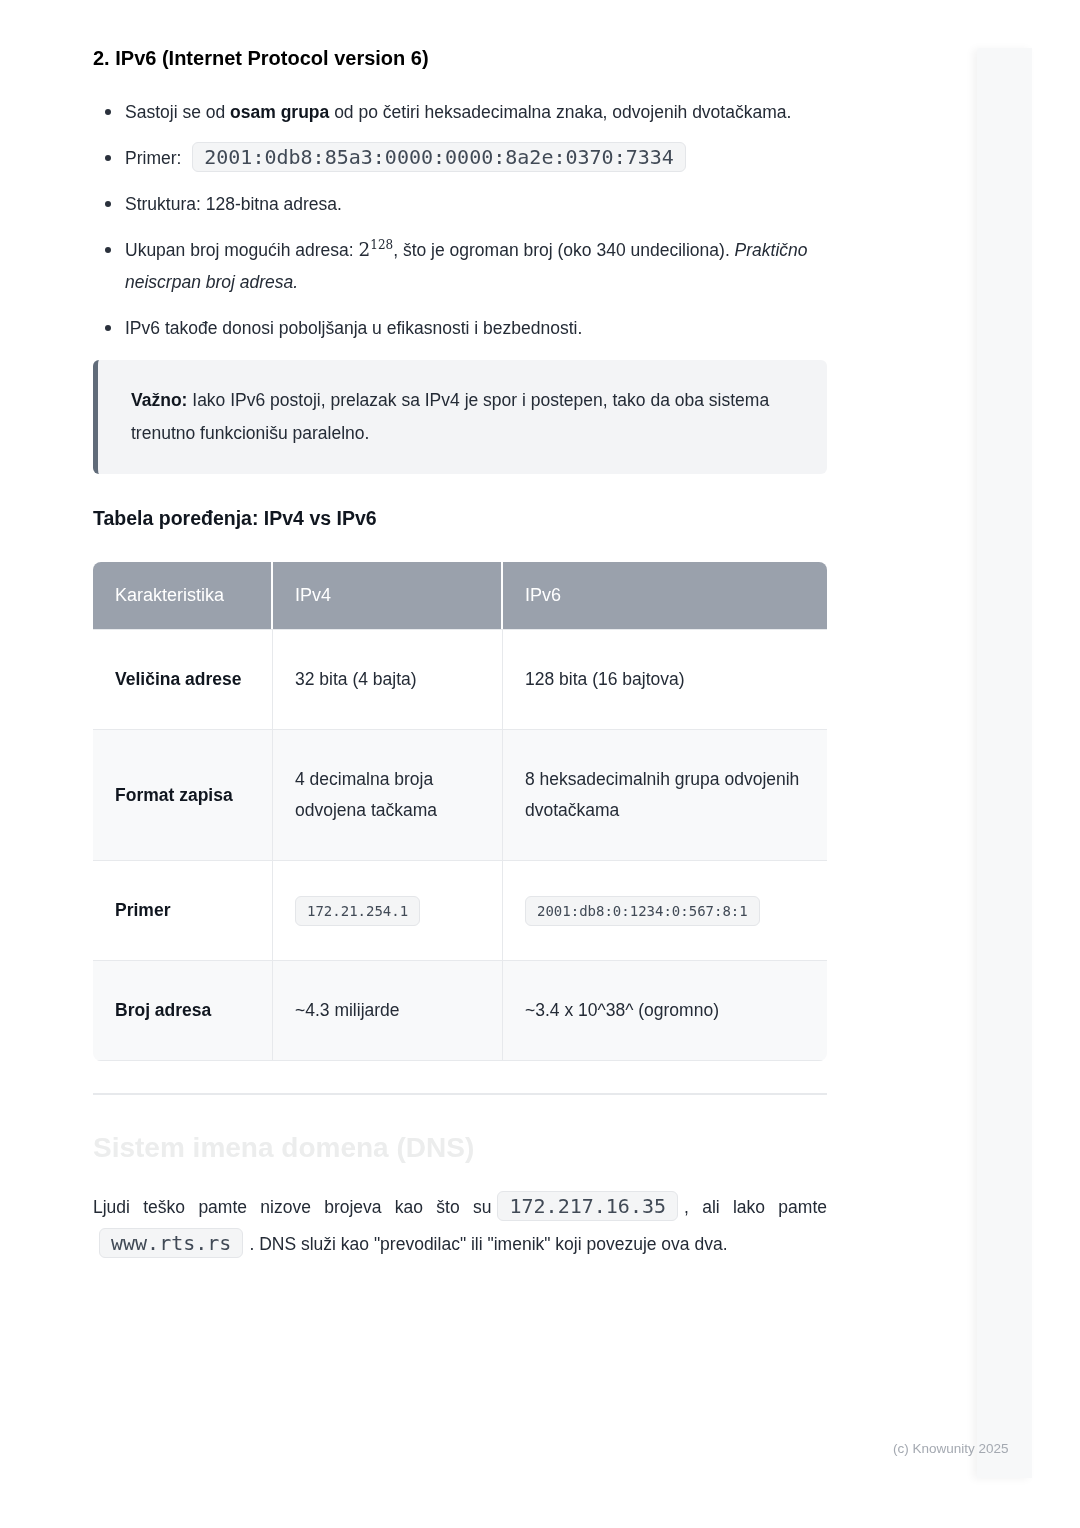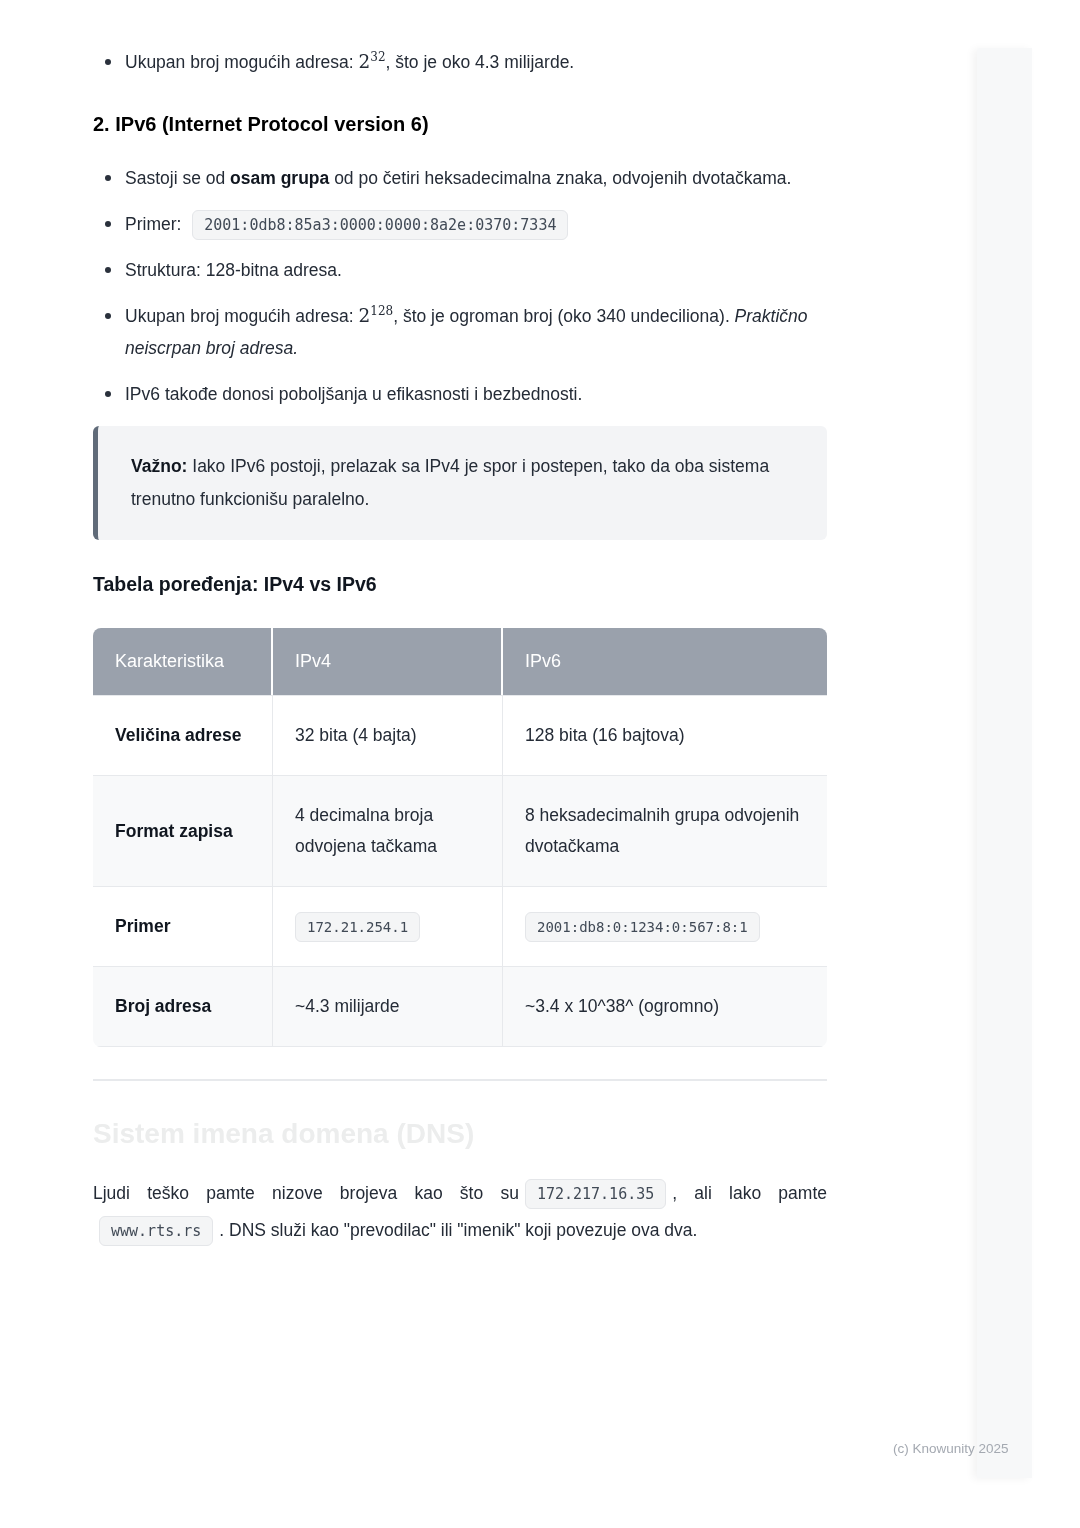--- a/index.html
+++ b/index.html
@@ -51,21 +51,21 @@
 
   
   .pill{
     display:inline-block;
     background:var(--code-bg,#f4f5f6);
     border:1px solid #e4e6e9;
     border-radius:6px;
     padding:3px 11px;
     margin:0 6px;
     font-family:"DejaVu Sans Mono",monospace;
-    font-size:15px;line-height:22px;
+    font-size:20px;line-height:22px;
     color:#414a56;
     white-space:nowrap;
   }
 
   
   .callout{
     margin-top:16px;
     background:var(--callout-bg,#f3f4f6);
     border-left:5px solid var(--callout-border,#606b79);
     border-radius:6px;
@@ -84,21 +84,21 @@
   table.cmp col.c3{width:324px;}
   table.cmp thead th{
     background:var(--table-header-bg,#9aa1ac);
     color:#ffffff;font-weight:500;
     text-align:left;font-size:18px;
     padding:23px 22px;
     border-right:2px solid #ffffff;
   }
   table.cmp thead th:last-child{border-right:none;}
   table.cmp tbody td{
-    padding:24px 22px;
+    padding:34px 22px;
     border-top:1px solid #e7e9ec;
     border-right:1px solid #e7e9ec;
     vertical-align:middle;
     line-height:31px;
     background:#ffffff;
   }
   table.cmp tbody td:last-child{border-right:none;}
   table.cmp tbody tr:nth-child(even) td{background:var(--zebra-bg,#f8f9fa);}
   table.cmp tbody tr:last-child td{border-bottom:1px solid #e7e9ec;}
   table.cmp tbody td.label{font-weight:bold;color:#10161f;}
@@ -139,21 +139,20 @@
     white-space:nowrap;
   }
 </style>
 </head>
 <body>
 
 <div class="page">
   <div class="content">
 
     <ul class="blist first">
-      <li><span>Ukupan broj mogućih adresa: </span><span class="math"><span class="mbase">2</span><sup>32</sup></span><span>, što je oko 4.3 milijarde.</span></li>
     </ul>
 
     <h3 class="sec">2. IPv6 (Internet Protocol version 6)</h3>
 
     <ul class="blist second">
       <li><span>Sastoji se od </span><strong>osam grupa</strong><span> od po četiri heksadecimalna znaka, odvojenih dvotačkama.</span></li>
       <li><span>Primer: </span><code class="pill">2001:0db8:85a3:0000:0000:8a2e:0370:7334</code></li>
       <li><span>Struktura: 128-bitna adresa.</span></li>
       <li><span>Ukupan broj mogućih adresa: </span><span class="math"><span class="mbase">2</span><sup>128</sup></span><span>, što je ogroman broj (oko 340 undeciliona). </span><em>Praktično neiscrpan broj adresa.</em></li>
       <li><span>IPv6 takođe donosi poboljšanja u efikasnosti i bezbednosti.</span></li>

